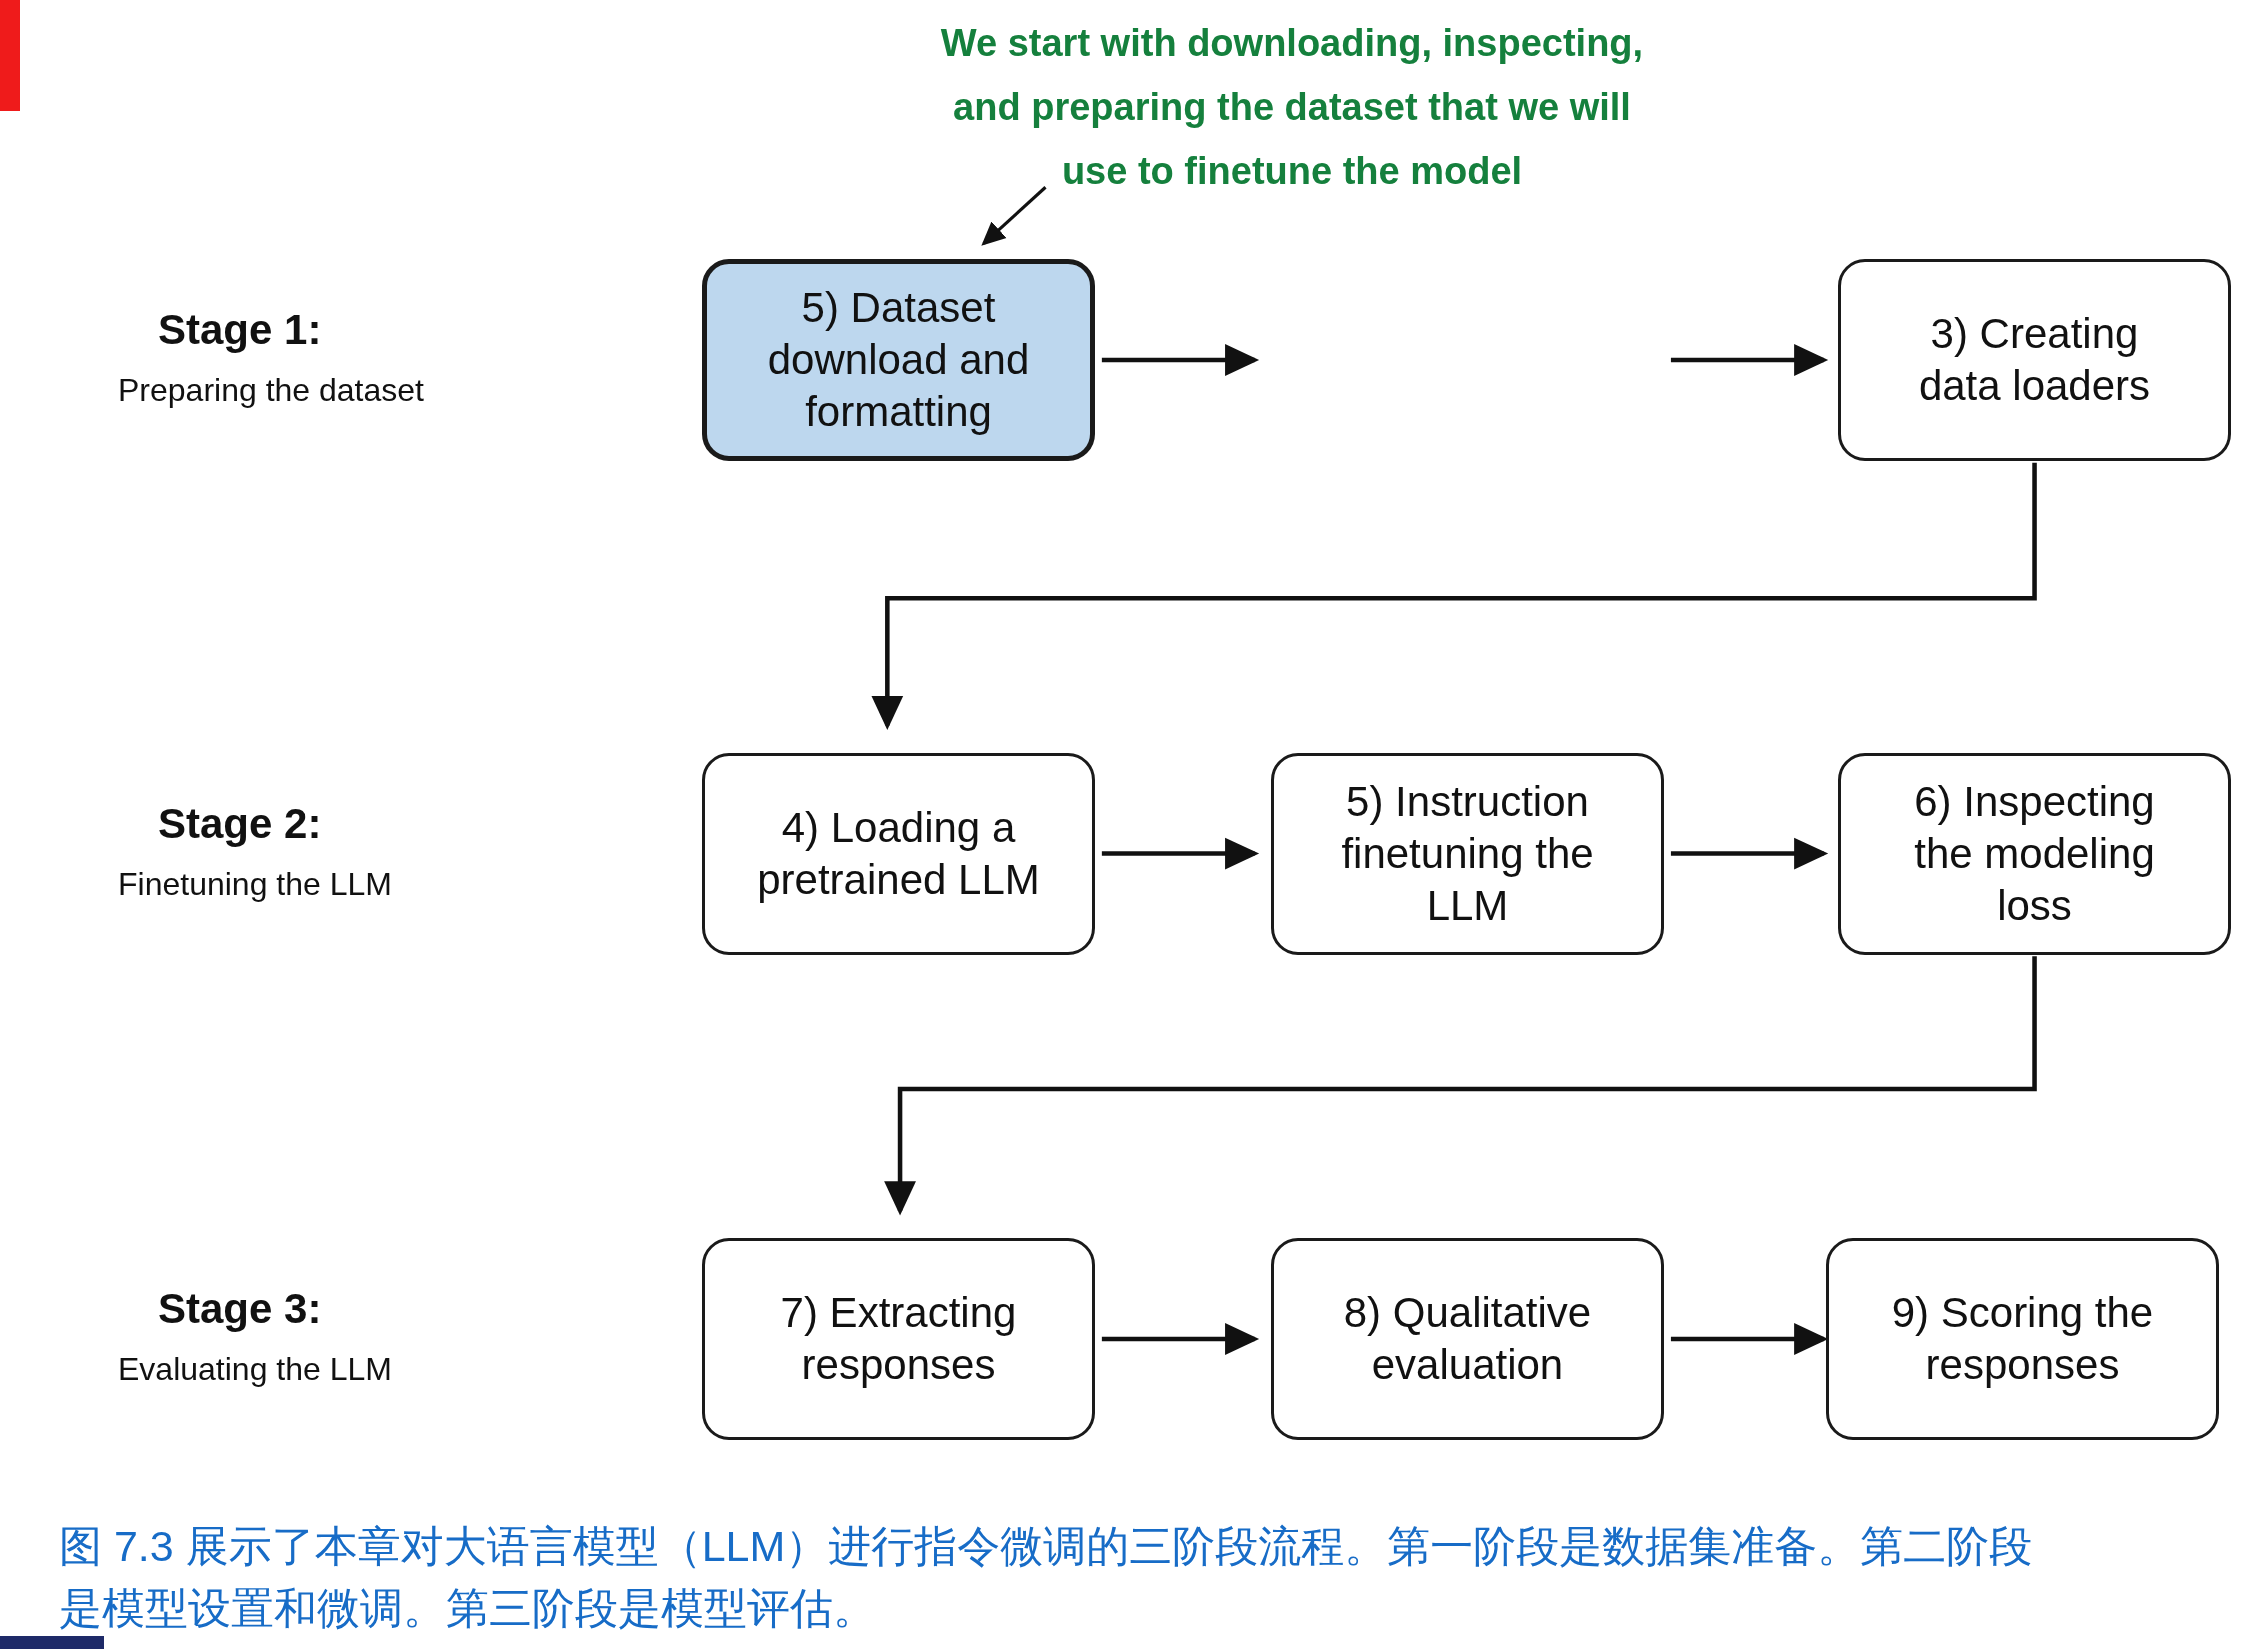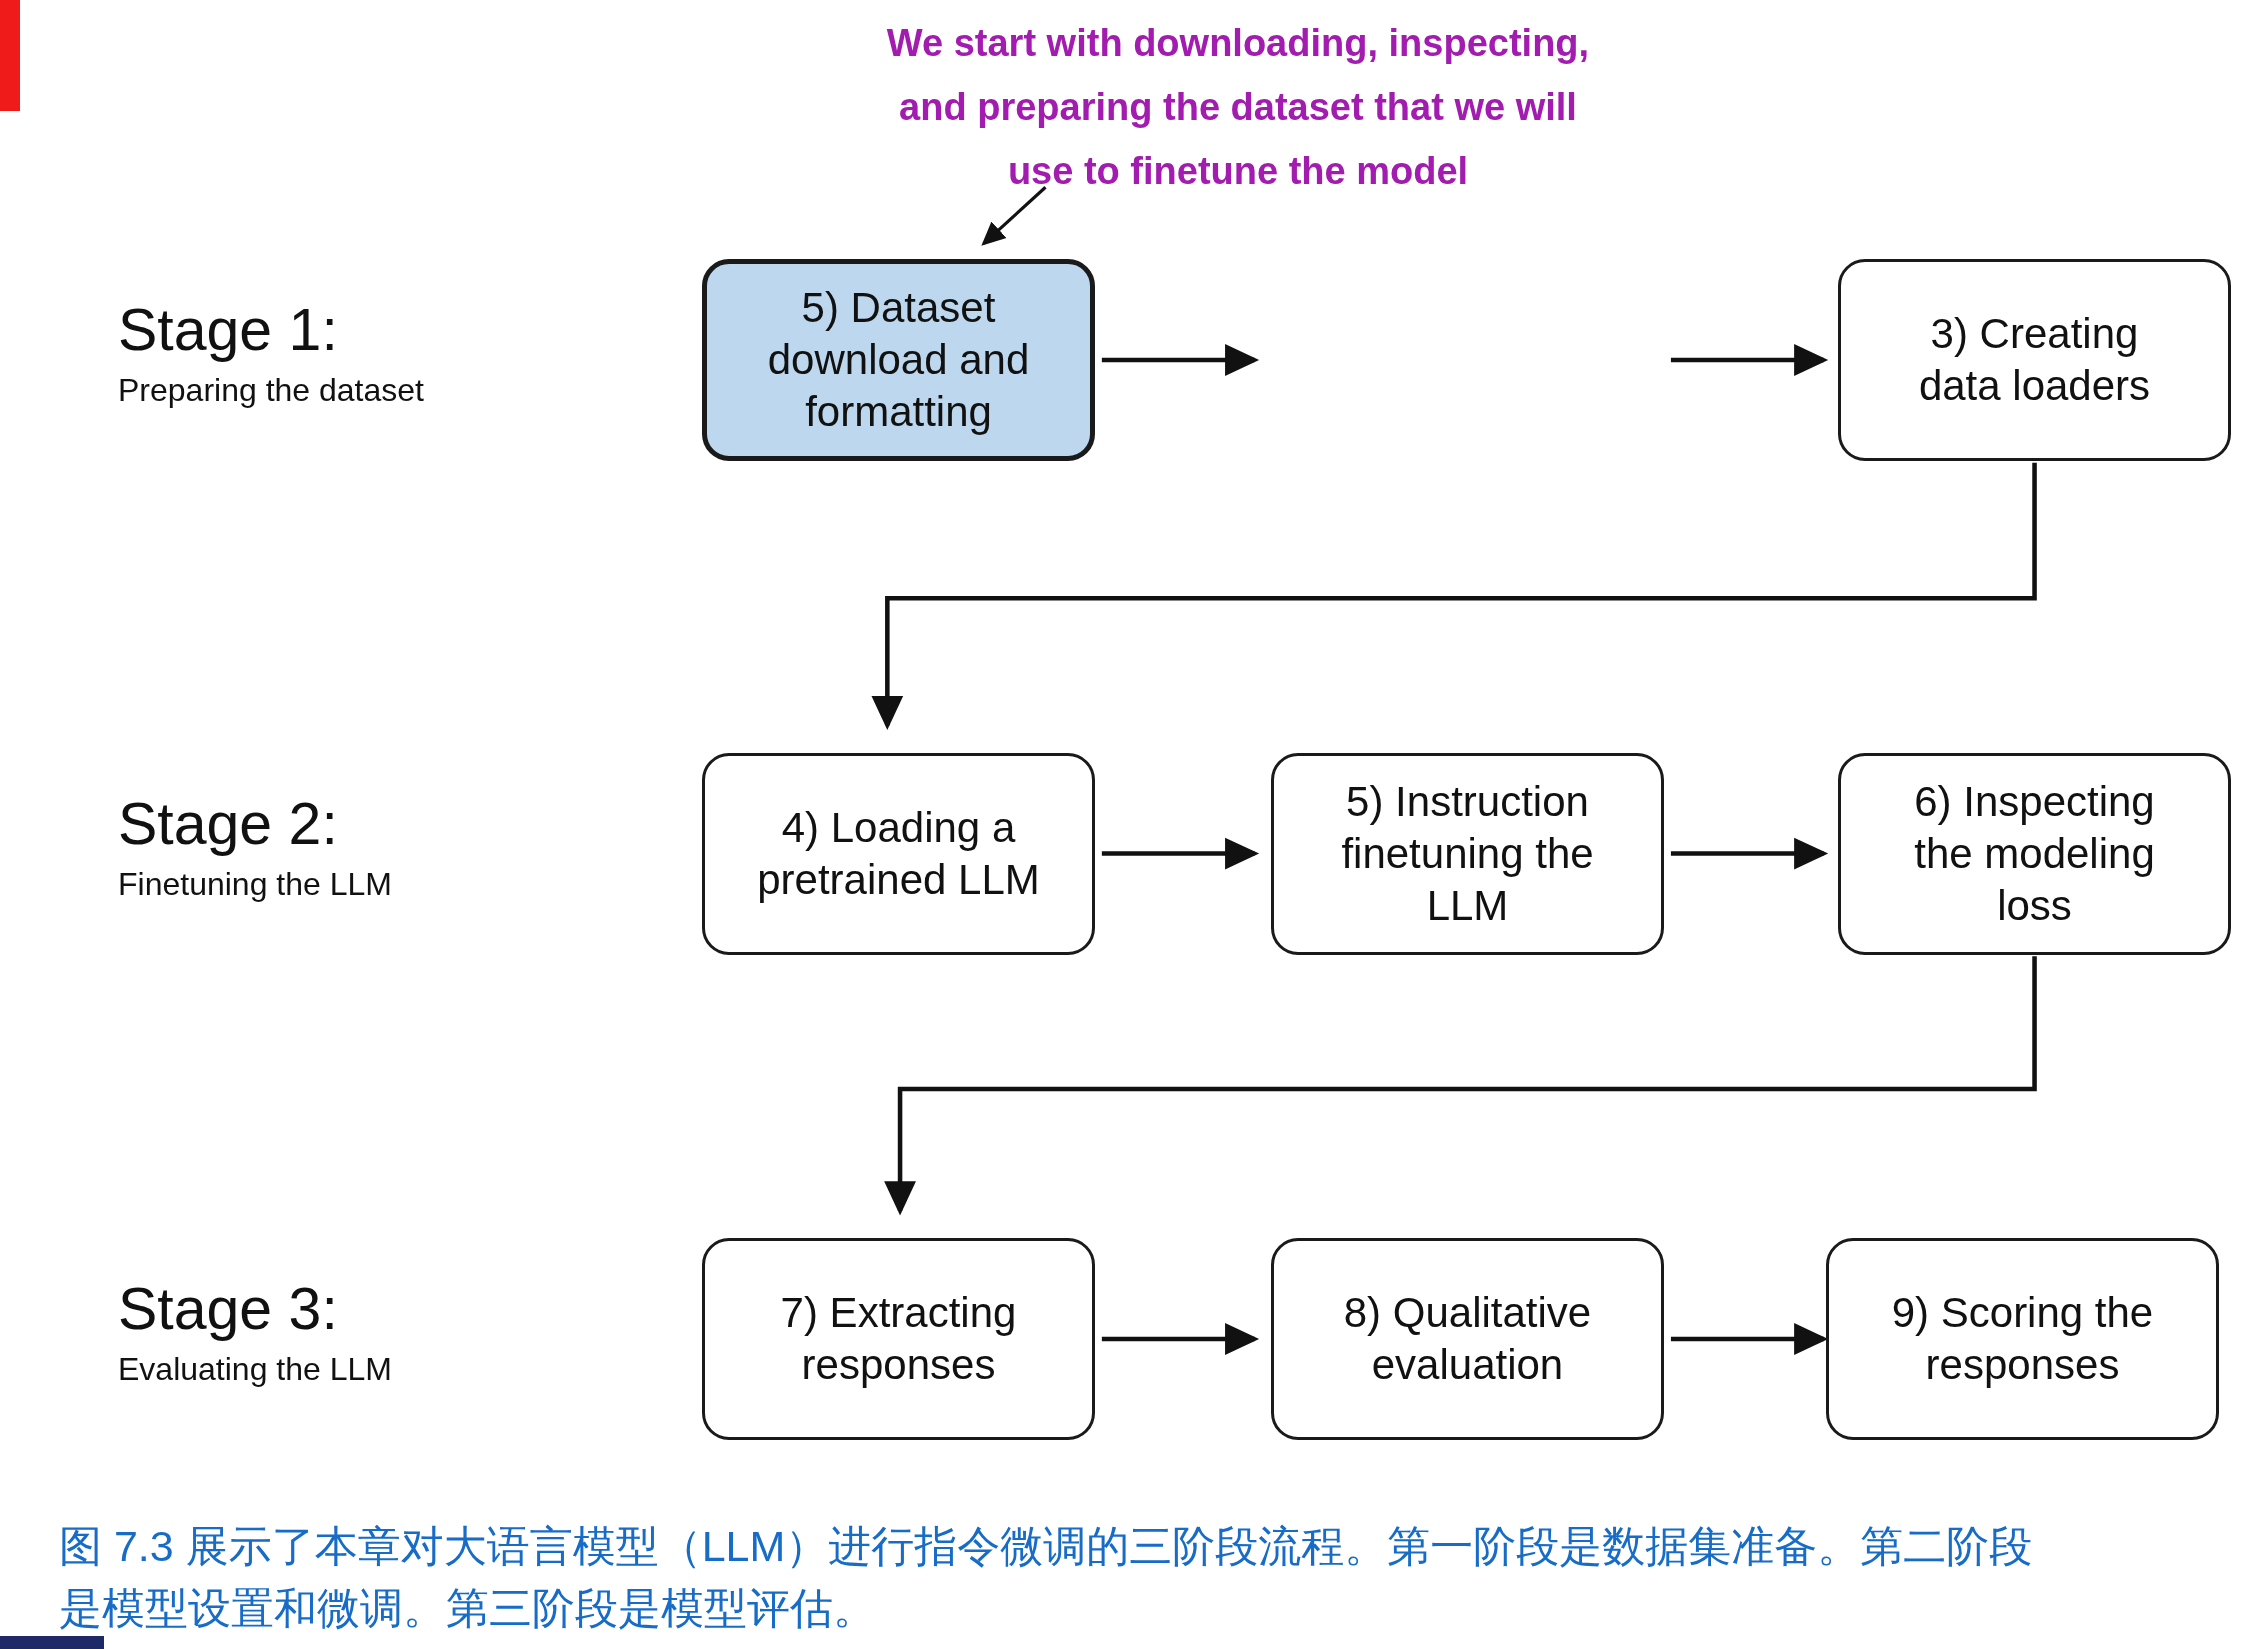--- a/index.html
+++ b/index.html
@@ -23,38 +23,38 @@
 
   .navy-bar {
     position: absolute;
     left: 0; top: 1636px;
     width: 104px; height: 12.7px;
     background: var(--bottom-bar-navy, #1e2a68);
   }
 
   .annotation {
     position: absolute;
-    left: 847px; top: 11px;
+    left: 901px; top: 11px;
     width: 782px;
     text-align: center;
     font-weight: bold;
     font-size: 38px;
     line-height: 64px;
-    color: #a21caf;
+    color: #15803d;
   }
 
   .connectors {
     position: absolute;
     left: 0; top: 0;
     width: 2251px; height: 1649px;
     pointer-events: none;
   }
 
   .stage-label { position: absolute; left: 118px; }
-  .stage-title { font-size: 59px; font-weight: normal; line-height: 60px; }
+  .stage-title { font-size: 42px; font-weight: bold; line-height: 60px; margin-left: 40px; }
   .stage-sub   { font-size: 32px; font-weight: normal; line-height: 60px; }
 
   .box {
     position: absolute;
     width: 393px; height: 202px;
     background: #fff;
     border: 3.6px solid var(--box-border, #1a1a1a);
     border-radius: 27px;
     display: flex;
     flex-direction: column;

